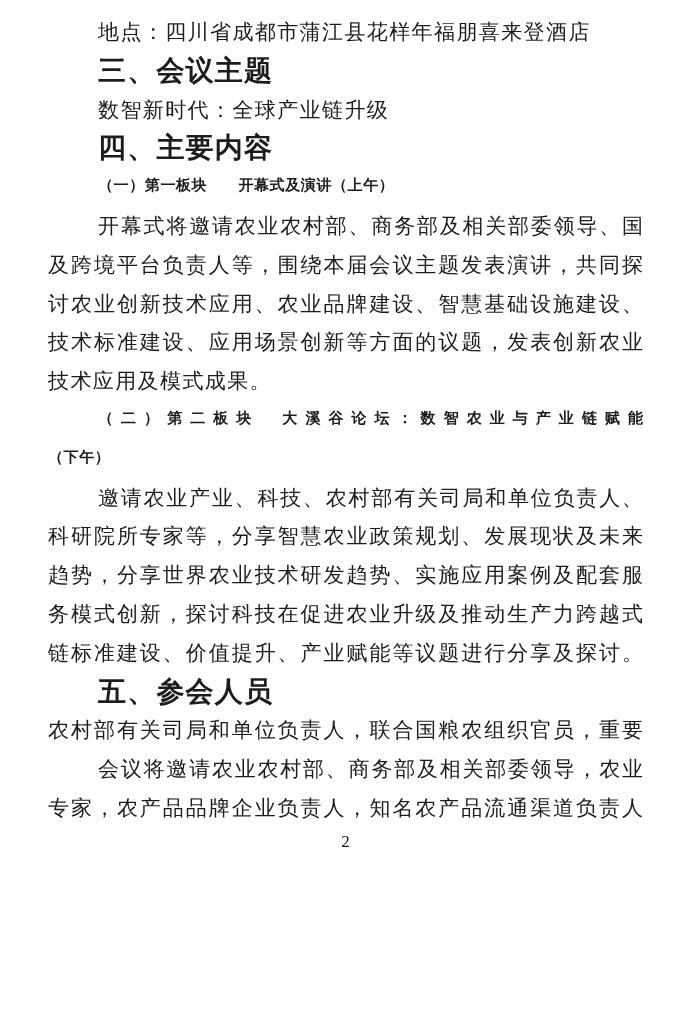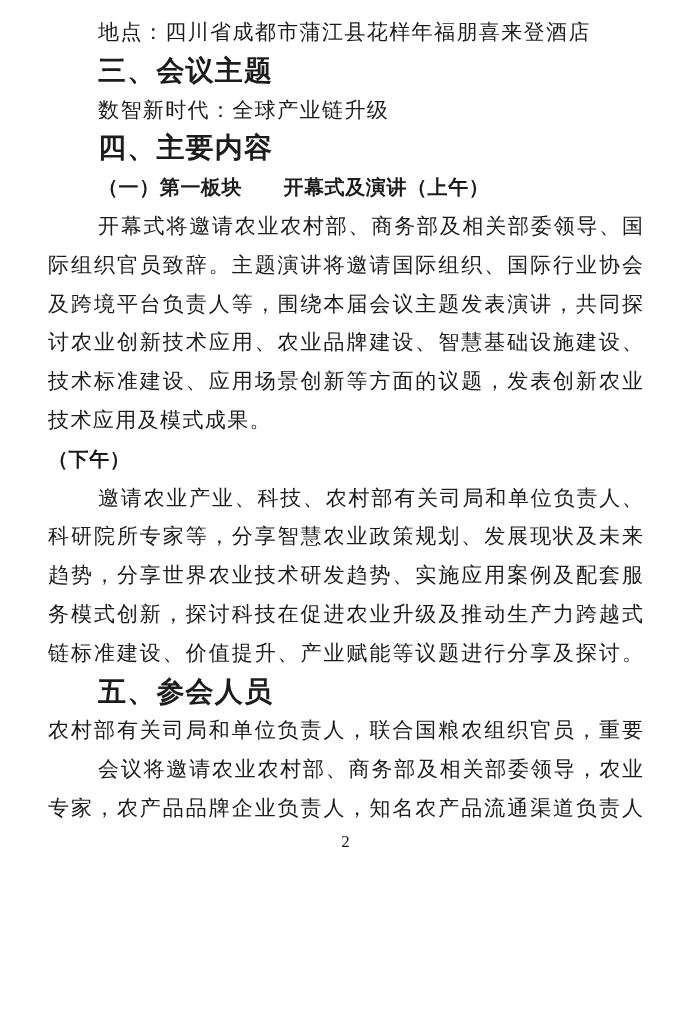--- a/index.html
+++ b/index.html
@@ -38,23 +38,23 @@
   .ind {
     text-indent: 50px;
   }
   .hei {
     font-family: "Liberation Sans", sans-serif;
     font-weight: bold;
     font-size: 28px;
     letter-spacing: 1.2px;
   }
   .kai {
-    font-family: Liberation Sans, sans-serif;
+    font-family: Liberation Mono, monospace;
     font-weight: bold;
-    font-size: 20px;
+    font-size: 15px;
     letter-spacing: 0.6px;
   }
   .kai.just {
     letter-spacing: 0;
   }
   .footer {
     height: 22px;
     line-height: 22px;
     margin-top: 3px;
     text-align: center;
@@ -69,26 +69,26 @@
 
   <div class="ln ind">地点：四川省成都市蒲江县花样年福朋喜来登酒店</div>
 
   <div class="ln ind hei">三、会议主题</div>
   <div class="ln ind">数智新时代：全球产业链升级</div>
 
   <div class="ln ind hei">四、主要内容</div>
 
   <div class="ln ind kai">（一）第一板块　　开幕式及演讲（上午）</div>
   <div class="ln ind just">开幕式将邀请农业农村部、商务部及相关部委领导、国</div>
-  <div class="ln just">际组织官员致辞。主题演讲将邀请国际组织、国际行业协会</div>
   <div class="ln just">及跨境平台负责人等，围绕本届会议主题发表演讲，共同探</div>
   <div class="ln just">讨农业创新技术应用、农业品牌建设、智慧基础设施建设、</div>
   <div class="ln just">技术标准建设、应用场景创新等方面的议题，发表创新农业</div>
   <div class="ln">技术应用及模式成果。</div>
 
+  <div class="ln ind kai just">（二）第二板块　大溪谷论坛：数智农业与产业链赋能</div>
   <div class="ln kai">（下午）</div>
   <div class="ln ind just">邀请农业产业、科技、农村部有关司局和单位负责人、</div>
   <div class="ln just">科研院所专家等，分享智慧农业政策规划、发展现状及未来</div>
   <div class="ln just">趋势，分享世界农业技术研发趋势、实施应用案例及配套服</div>
   <div class="ln just">务模式创新，探讨科技在促进农业升级及推动生产力跨越式</div>
   <div class="ln just">链标准建设、价值提升、产业赋能等议题进行分享及探讨。</div>
 
   <div class="ln ind hei">五、参会人员</div>
   <div class="ln just">农村部有关司局和单位负责人，联合国粮农组织官员，重要</div>
   <div class="ln ind just">会议将邀请农业农村部、商务部及相关部委领导，农业</div>

